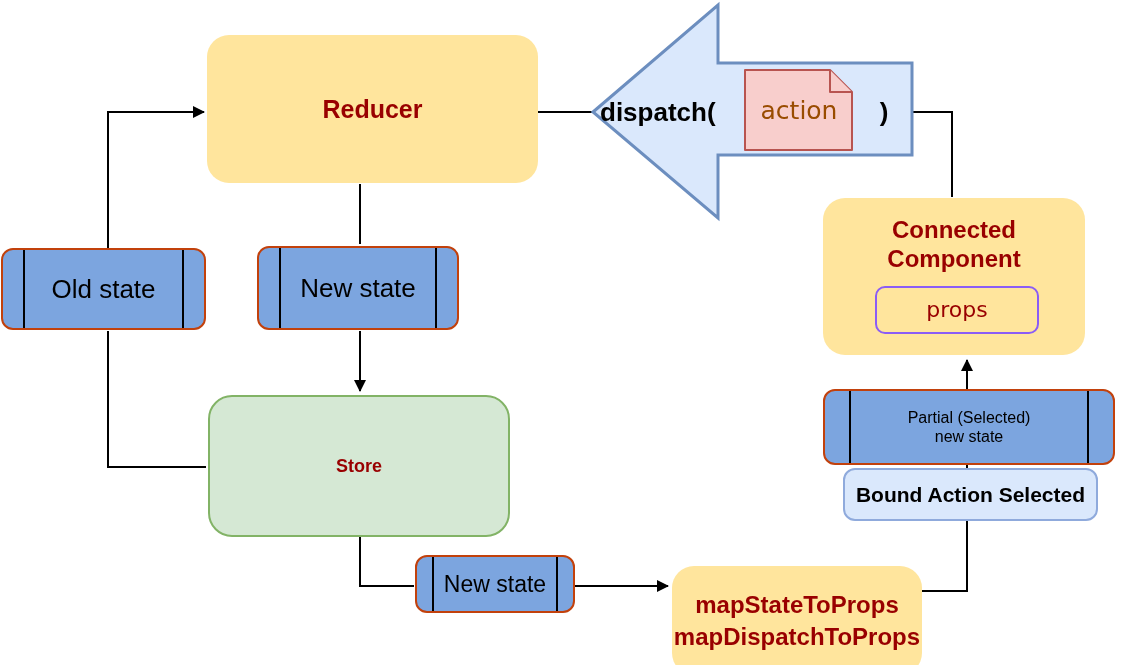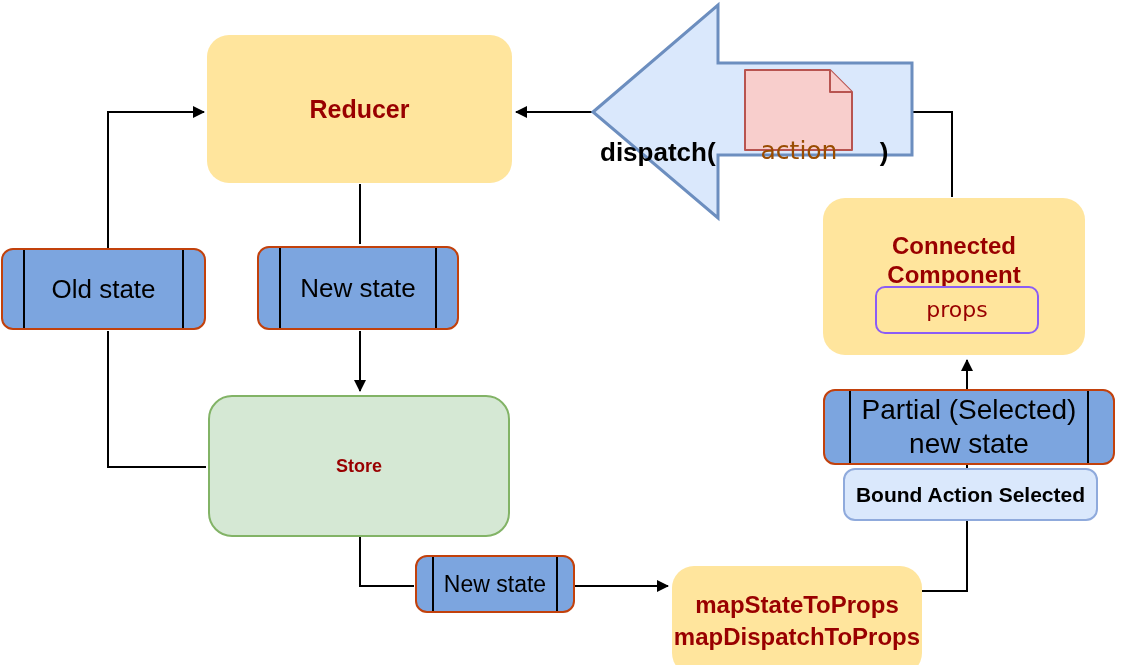--- a/index.html
+++ b/index.html
@@ -24,34 +24,34 @@
   .process{background:var(--blue-fill);border:2px solid #c2410c;border-radius:12px;
            color:#000;font-family:Liberation Sans, sans-serif;}
   .process::before,.process::after{content:"";position:absolute;top:0;bottom:0;
            border-left:2px solid #000;}
   .process::before{left:var(--bar,20px);}
   .process::after{right:var(--bar,20px);}
   
   .lblue{background:var(--light-blue-fill);border:2px solid var(--light-blue-border);
          border-radius:12px;color:#000;font-weight:bold;}
   .overlay{position:absolute;z-index:3;display:flex;align-items:center;
-           justify-content:center;text-align:center;margin-top:40px;}
-  #reducer{left:207px;top:35px;width:305px;height:148px;font-size:25px;}
+           justify-content:center;text-align:center;}
+  #reducer{left:207px;top:35px;width:331px;height:148px;font-size:25px;}
   #connected-component{left:823px;top:198px;width:262px;height:157px;
-           align-items:flex-start;font-size:24px;line-height:1.2;padding-top:34px;}
+           align-items:flex-start;font-size:24px;line-height:1.2;padding-top:18px;}
   #props-box{position:absolute;left:52px;top:88px;width:160px;height:44px;
            border:2px solid #8b5cf6;border-radius:10px;background:var(--yellow-fill);
            display:flex;align-items:center;justify-content:center;
            font-family:"DejaVu Sans", sans-serif;font-weight:normal;font-size:22px;
            color:var(--dark-red-text);}
   #map-props{left:672px;top:566px;width:250px;height:109px;font-size:24px;line-height:1.3;}
   #old-state{left:1px;top:248px;width:205px;height:82px;font-size:26px;}
   #new-state-top{left:257px;top:246px;width:202px;height:84px;font-size:26px;}
   #store{left:208px;top:395px;width:302px;height:142px;font-size:18px;}
-  #partial-state{left:823px;top:389px;width:292px;height:76px;font-size:28px;
+  #partial-state{left:823px;top:389px;width:292px;height:76px;font-size:16px;
            line-height:1.2;--bar:24px;}
   #bound-action-creator{left:843px;top:468px;width:255px;height:53px;font-size:21px;}
   #new-state-bottom{left:415px;top:555px;width:160px;height:58px;font-size:23px;--bar:15px;}
   #dispatch-box{left:414px;top:612px;width:161px;height:46px;font-size:20px;}
   #dispatch-prefix{left:600px;top:96px;width:140px;height:32px;
            font-weight:bold;font-size:26px;color:#000;justify-content:flex-start;}
   #close-paren{left:872px;top:96px;width:24px;height:32px;
            font-weight:bold;font-size:26px;color:#000;}
   #action-doc{left:744px;top:69px;z-index:2;}
   #action-label{left:744px;top:69px;width:110px;height:82px;

